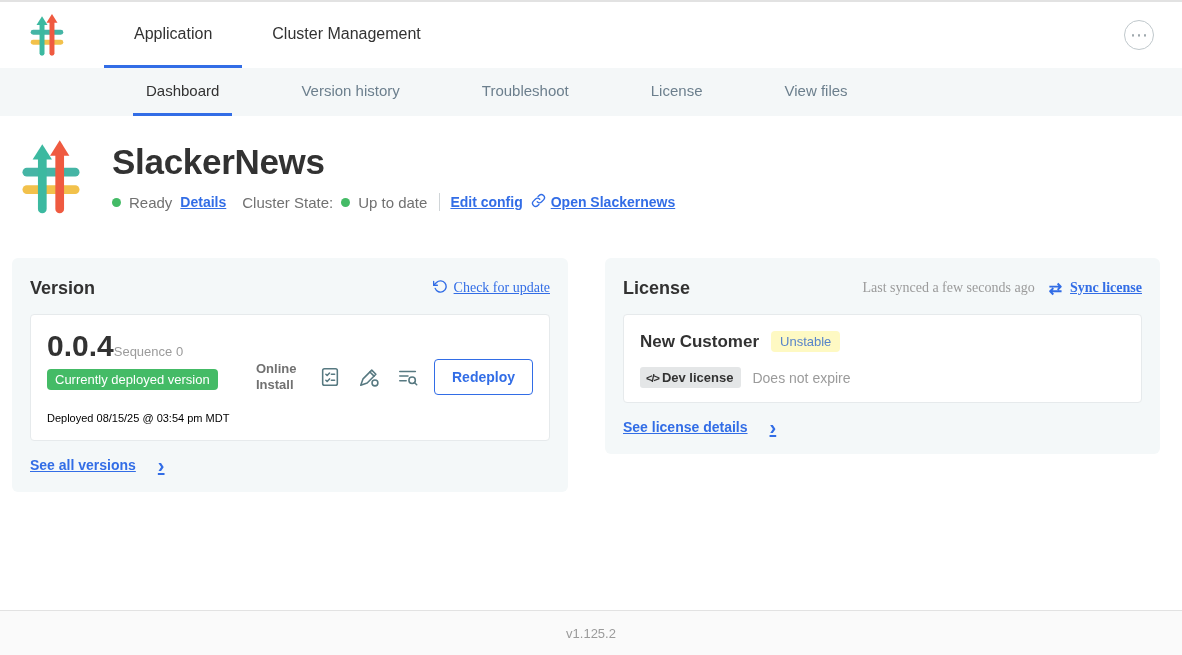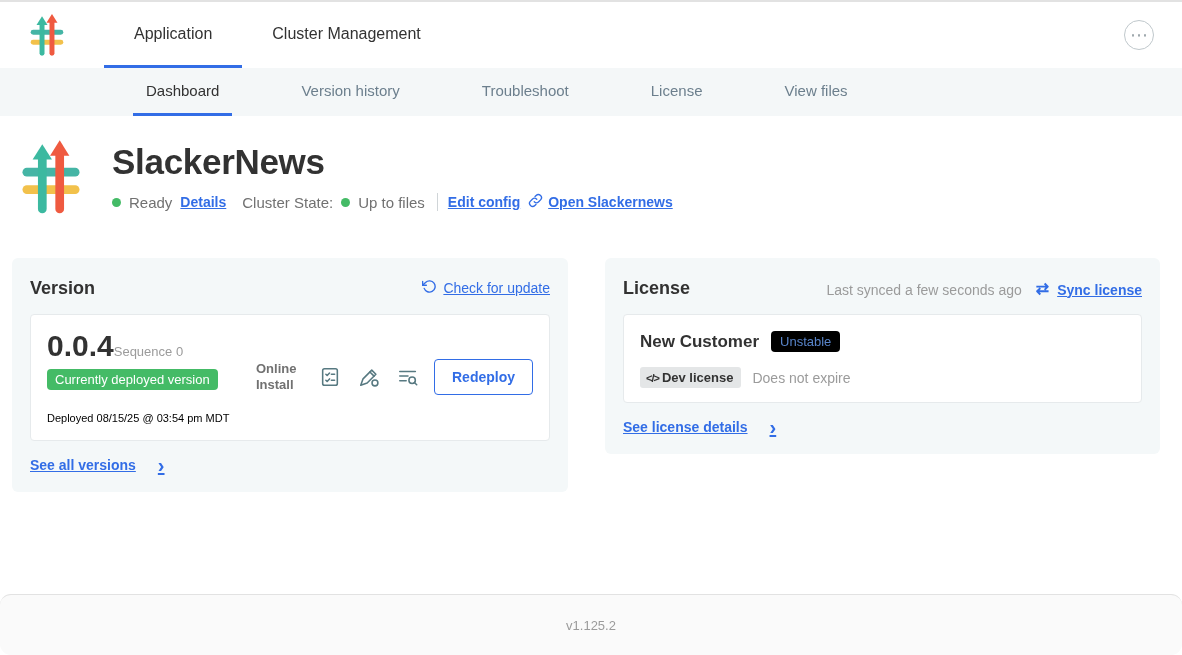--- a/index.html
+++ b/index.html
@@ -67,21 +67,21 @@
   
   .cards-row {
     display:flex; align-items:flex-start; gap:37px;
     padding:0 14px 0 12px; margin-top:44px;
   }
   .card { background:#f4f8f9; border-radius:6px; padding:18px; }
   .version-card { width:556px; }
   .license-card { width:555px; }
   .card-header { display:flex; align-items:center; min-height:24px; }
   .card-title { font-size:18px; font-weight:bold; color:#323232; }
-  .card-header-right { margin-left:auto; display:flex; align-items:flex-end; gap:8px; }
+  .card-header-right { margin-left:auto; display:flex; align-items:center; gap:8px;font-family:Liberation Serif, serif; }
   .check-update { display:inline-flex; align-items:center; gap:6px; font-size:14px; }
   .check-update svg { width:15px; height:15px; }
 
   .inner-card {
     background:#fff; border:1px solid #e6eaec; border-radius:4px;
     margin-top:14px; padding:14px 16px;
   }
   .version-inner { display:flex; align-items:center; }
   .version-left { flex:1; }
   .version-number-row { display:flex; align-items:baseline; gap:0; }
@@ -106,38 +106,38 @@
   }
   .see-link { display:inline-flex; align-items:center; gap:22px; margin-top:16px; font-size:14px; }
   .chev { font-size:20px; font-weight:bold; text-decoration:none; line-height:14px; display:inline-block; }
 
   .last-synced { font-size:14px; color:#9b9b9b; margin-right:6px; }
   .sync-glyph { font-size:16px; color:#326de6; font-weight:bold; }
   .sync-link { font-size:14px; }
   .license-name-row { display:flex; align-items:center; gap:12px; padding-top:2px; }
   .customer-name { font-size:17px; font-weight:bold; color:#323232; }
   .channel-badge {
-    background:#000000; color:#5884c9; font-size:13px;
+    background:#fef9c3; color:#5884c9; font-size:13px;
     padding:3px 9px; border-radius:4px;
   }
   .license-meta-row { display:flex; align-items:center; gap:11px; margin-top:15px; }
   .dev-badge {
     background:#e4e6e7; color:#323232; font-size:13px; font-weight:bold;
     padding:3px 8px 3px 6px; border-radius:3px;
     display:inline-flex; align-items:center; gap:3px;
   }
   .code-icon { font-size:11px; font-weight:bold; letter-spacing:-1px; }
   .expiration { font-size:14px; color:#9b9b9b; }
 
   
   .footer {
-    margin-top:auto; height:61px; flex-shrink:0;
+    margin-top:auto; height:45px; flex-shrink:0;
     border-top:1px solid #e2e2e2; background:#fafafa;
     display:flex; align-items:center; justify-content:center;
-    font-size:13px; color:#9b9b9b;border-radius:11px;
+    font-size:13px; color:#9b9b9b;
   }
 </style>
 </head>
 <body>
 
 <header class="topbar">
   <div class="topbar-logo">
     <svg viewBox="0 0 60 76" aria-hidden="true">
       <line x1="5" y1="33" x2="55" y2="33" stroke="#45b5a5" stroke-width="9" stroke-linecap="round"></line>
       <line x1="5" y1="51" x2="55" y2="51" stroke="#f2c14b" stroke-width="9" stroke-linecap="round"></line>
@@ -190,21 +190,21 @@
     </svg>
   </div>
   <div class="app-header-text">
     <h1 class="app-title">SlackerNews</h1>
     <div class="status-row">
       <span class="dot"></span>
       <span>Ready</span>
       <a class="link-sm bold">Details</a>
       <span class="cluster-label">Cluster State:</span>
       <span class="dot"></span>
-      <span>Up to files</span>
+      <span>Up to date</span>
       <span class="vdivider"></span>
       <a class="link-sm bold">Edit config</a>
       <a class="link-sm bold with-icon">
         <span>
           <svg viewBox="0 0 24 24" fill="none" stroke="#326de6" stroke-width="2.2" stroke-linecap="round" stroke-linejoin="round">
             <path d="M10 14a5 5 0 0 0 7.07 0l3-3a5 5 0 0 0-7.07-7.07l-1.7 1.7"></path>
             <path d="M14 10a5 5 0 0 0-7.07 0l-3 3a5 5 0 0 0 7.07 7.07l1.7-1.7"></path>
           </svg>
         </span>
         <span>Open Slackernews</span>

